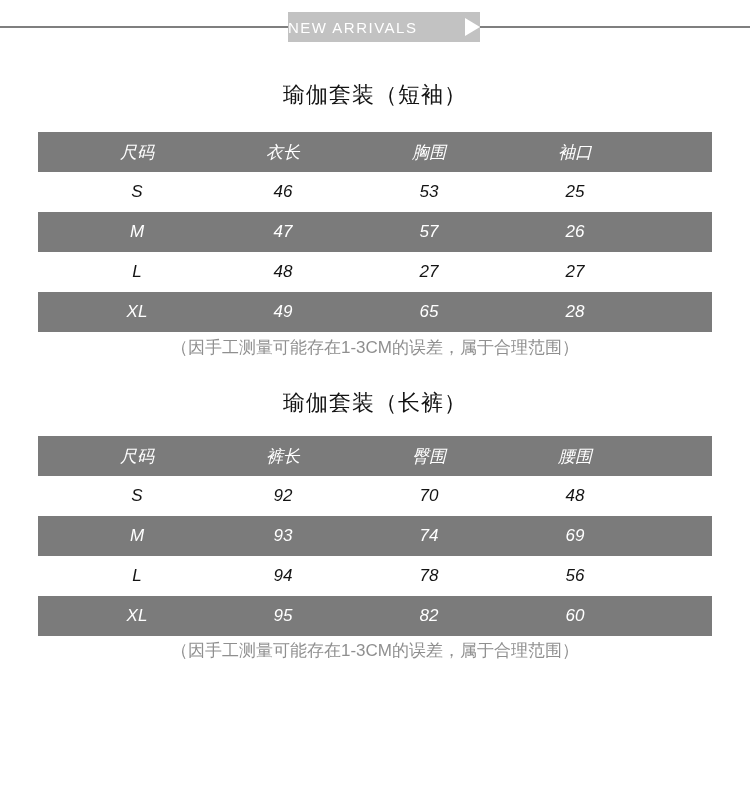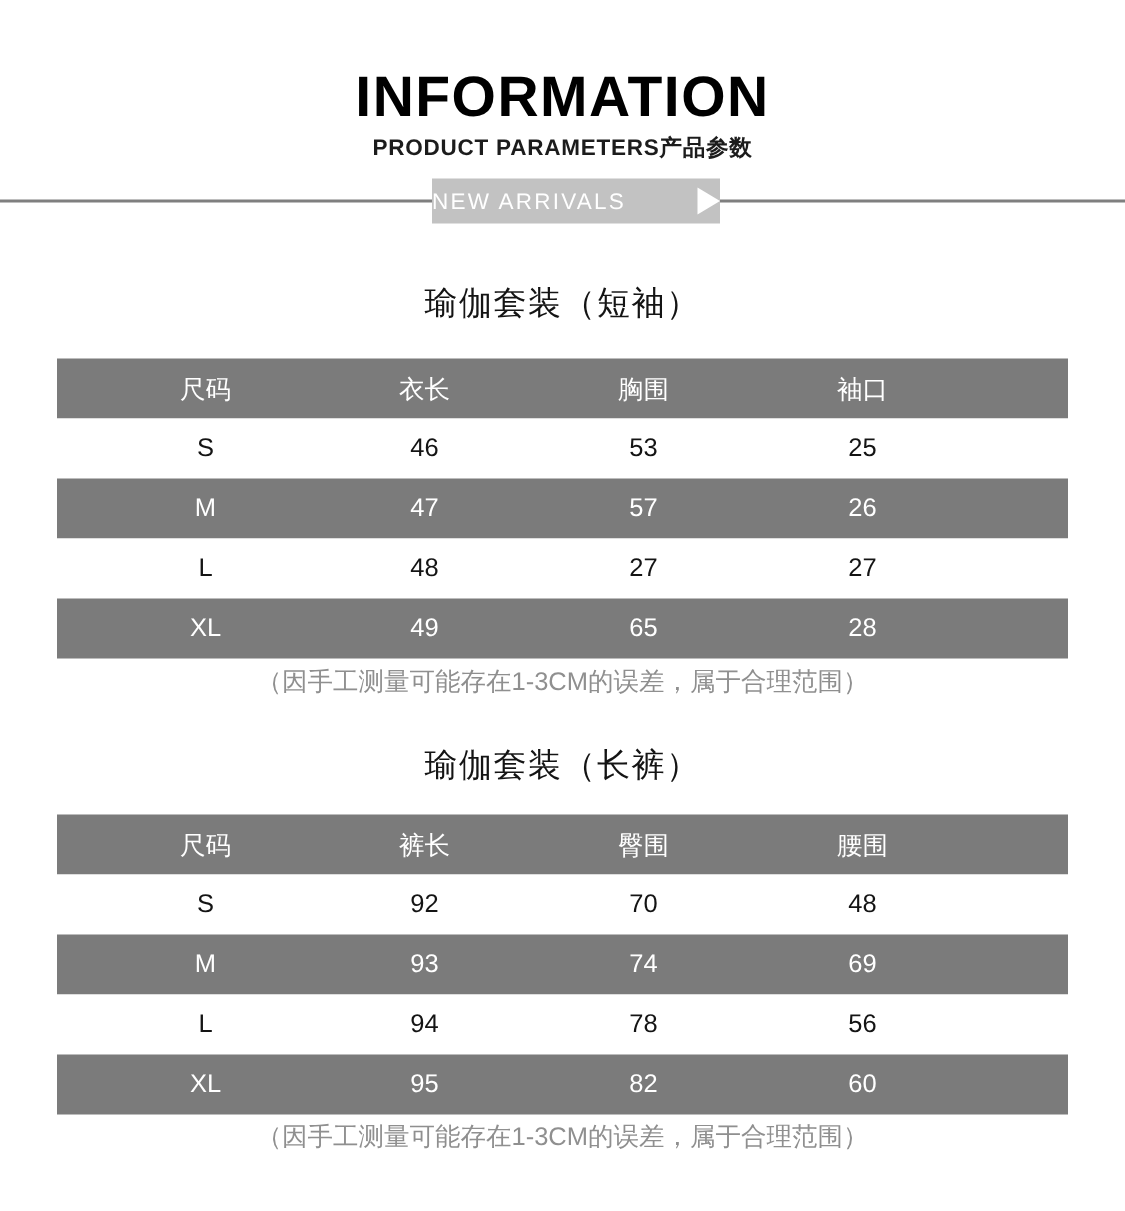--- a/index.html
+++ b/index.html
@@ -53,40 +53,36 @@
   .sec-title.second { margin-top: 33px; }
 
   .size-table { margin: 0 38px; }
   .size-table.t1 { margin-top: 22px; }
   .size-table.t2 { margin-top: 18px; }
   .trow {
     height: 40px; display: flex; align-items: center;
     padding-left: 26px; padding-right: 64px;
     font-size: 17px;
   }
-  .trow .cell { flex: 1 1 0; text-align: center; }
+  .trow .cell { flex: 1 1 0; text-align: center; font-style: italic; }
   .trow.head   { background: var(--table-gray, #7b7b7b); color: #ffffff; }
   .trow.shade  { background: var(--table-gray, #7b7b7b); color: #ffffff; }
   .trow.plain  { background: #ffffff; color: #141414; }
 
   .note {
     margin: 9px 38px 0 38px; text-align: center;
     font-size: 17px; line-height: 14px; color: var(--note-gray, #8f8f8f);
   }
   .note.n2 { margin-top: 8px; }
 </style>
 </head>
 <body>
 
 <div class="page">
 
-  <div class="hdr">
-    <div class="hdr-title">INFORMATION</div>
-    <div class="hdr-sub">PRODUCT PARAMETERS产品参数</div>
-  </div>
 
   <div class="banner-strip">
     <div class="rule"></div>
     <div class="banner">
       <span class="banner-label">NEW ARRIVALS</span>
       <span class="tri"></span>
     </div>
   </div>
 
   <div class="sec-title first">瑜伽套装（短袖）</div>

